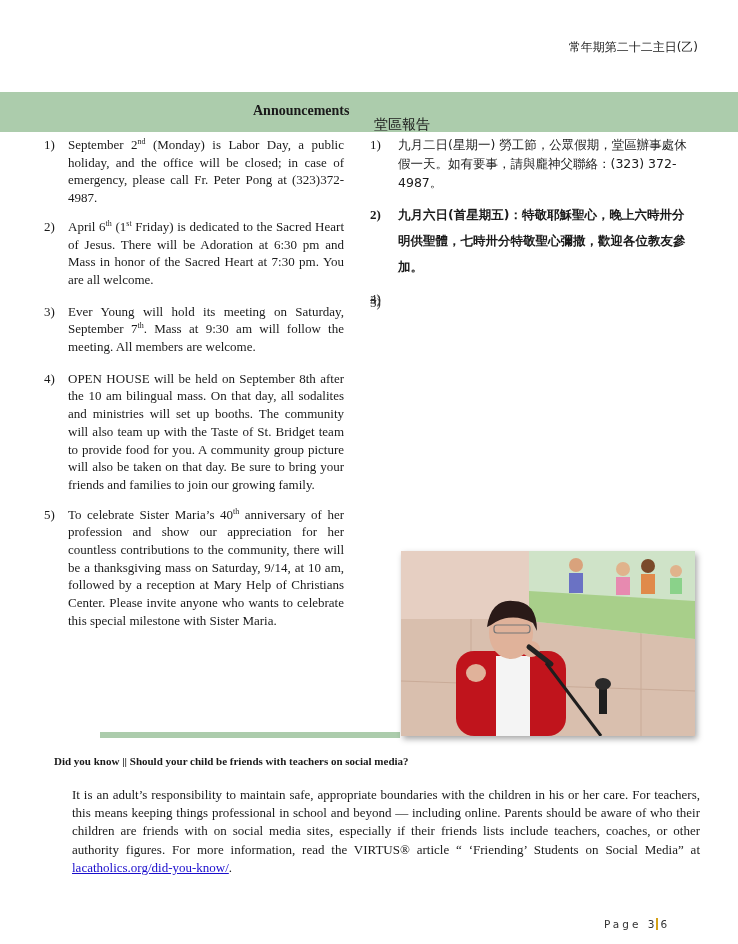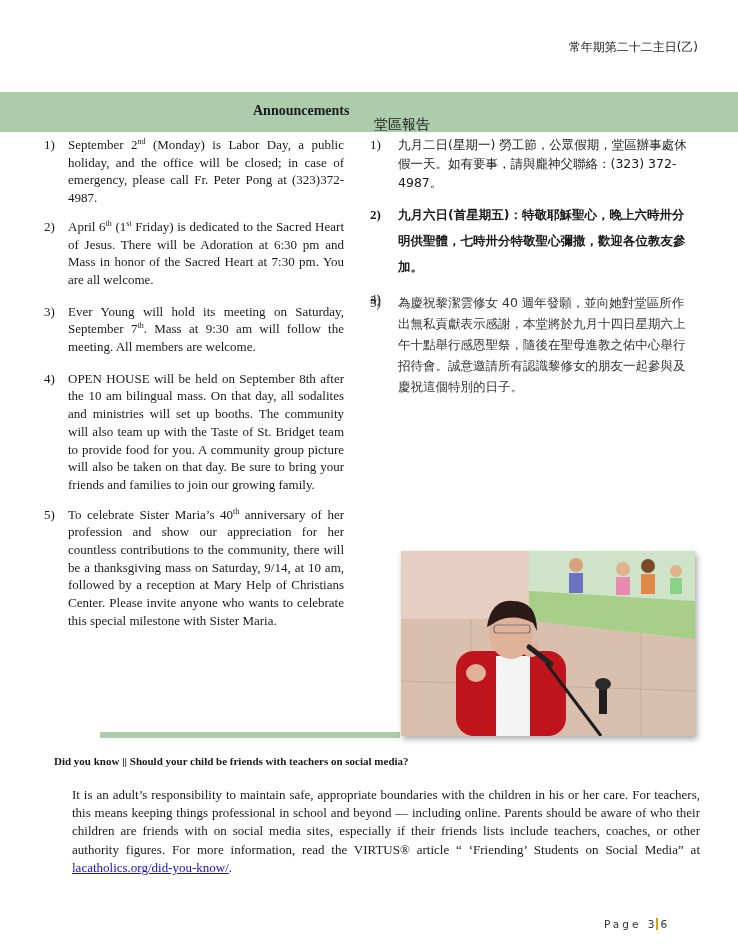--- a/index.html
+++ b/index.html
@@ -72,21 +72,20 @@
     <span>九月六日(首星期五)：特敬耶穌聖心，晚上六時卅分明供聖體，七時卅分特敬聖心彌撒，歡迎各位教友參加。</span>
   </div>
   <div class="item gray" style="line-height:24px;margin-bottom:6px">
     <span class="num">3)</span>
   </div>
   <div class="item gray" style="line-height:21px;margin-bottom:12px">
     <span class="num">4)</span>
   </div>
   <div class="item gray" style="line-height:21px">
     <span class="num">5)</span>
-    <span>為慶祝黎潔雲修女 40 週年發願，並向她對堂區所作出無私貢獻表示感謝，本堂將於九月十四日星期六上午十點舉行感恩聖祭，隨後在聖母進教之佑中心舉行招待會。誠意邀請所有認識黎修女的朋友一起參與及慶祝這個特別的日子。</span>
   </div>
 </div>
 
 <div class="divider"></div>
 
 <div class="photo">
   <svg width="294" height="185" viewBox="0 0 294 185">
     <rect x="0" y="0" width="294" height="185" fill="#e6cfc2"></rect>
     <rect x="0" y="68" width="294" height="117" fill="#d9bfae"></rect>
     <line x1="0" y1="130" x2="294" y2="140" stroke="#c9ab98" stroke-width="1"></line>

